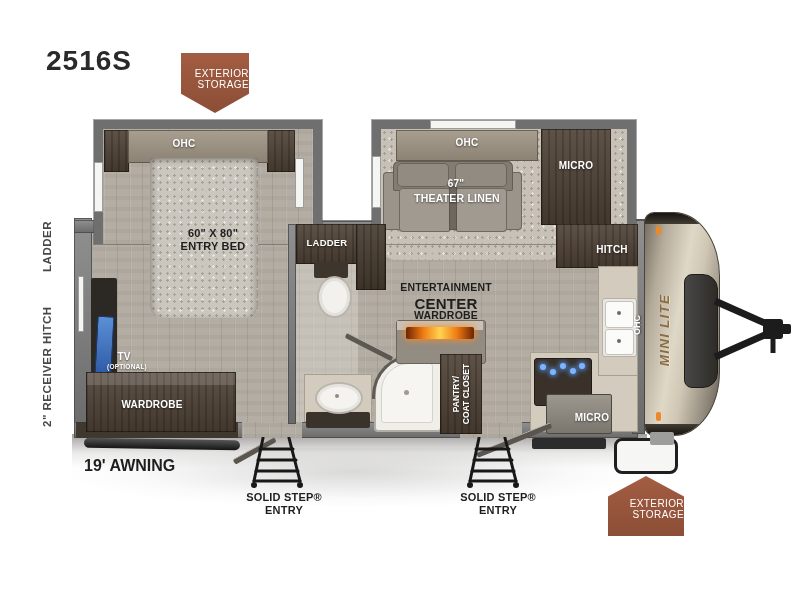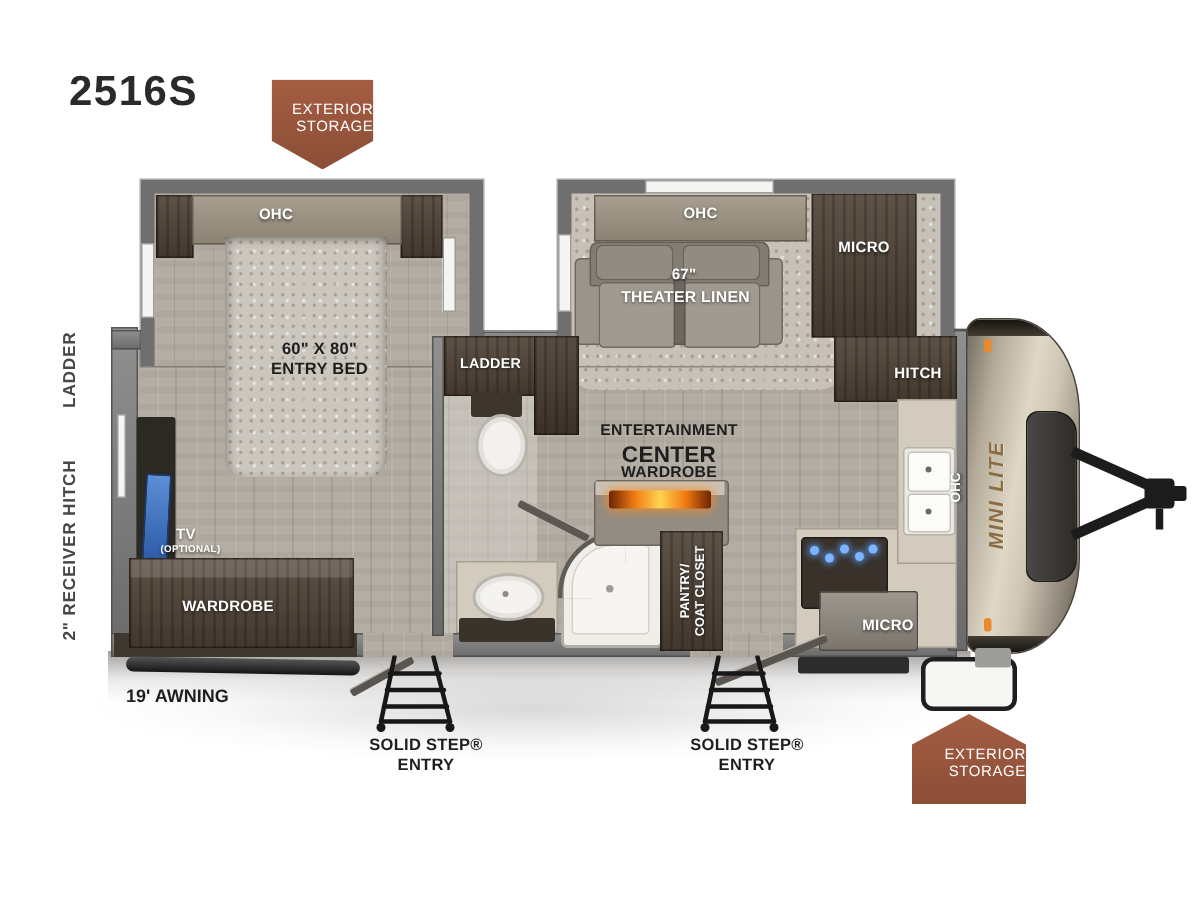--- a/index.html
+++ b/index.html
@@ -209,20 +209,20 @@
     <div>EXTERIOR</div>
     <div>STORAGE</div>
   </div>
 
   <div class="abs rot" style="left:47px;top:324px;width:206px;display:flex;justify-content:space-between;
               font-size:11.5px;font-weight:bold;color:#474747;letter-spacing:.5px;white-space:nowrap;">
     <span>2" RECEIVER HITCH</span>
     <span>LADDER</span>
   </div>
 
-  <div class="abs" style="left:84px;top:457px;font-size:12px;font-weight:bold;color:#1e1e1e;white-space:nowrap;">19' AWNING</div>
+  <div class="abs" style="left:84px;top:457px;font-size:16px;font-weight:bold;color:#1e1e1e;white-space:nowrap;">19' AWNING</div>
 
   <div class="lbl dark" style="left:284px;top:492px;font-size:11px;">SOLID STEP®</div>
   <div class="lbl dark" style="left:284px;top:505px;font-size:11px;">ENTRY</div>
   <div class="lbl dark" style="left:498px;top:492px;font-size:11px;">SOLID STEP®</div>
   <div class="lbl dark" style="left:498px;top:505px;font-size:11px;">ENTRY</div>
 
 </div>
 
 </body></html>

